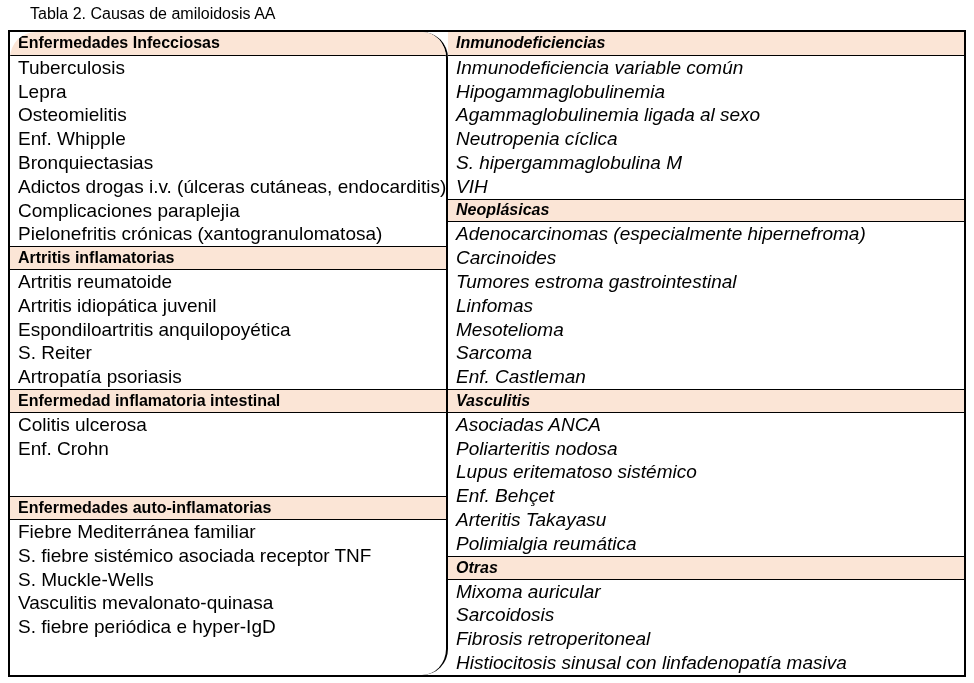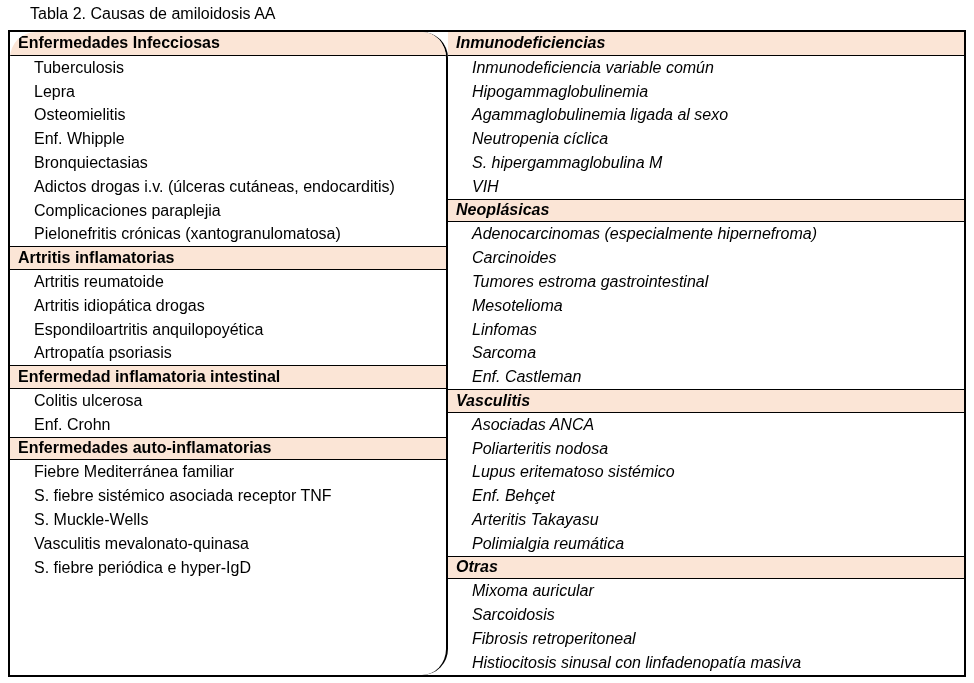--- a/index.html
+++ b/index.html
@@ -46,41 +46,41 @@
   .col-left {
     width: 438px;
     border-right: 2px solid #000000;
     border-radius: 26px;
   }
   .col-right { flex: 1; font-style: italic; }
   .section {
     display: flex;
     flex-direction: column;
   }
-  .section:last-child { flex: 1; }
+  .section:last-child { flex: 1; justify-content: center; }
   .sec-header {
     height: 23.8px;
     box-sizing: border-box;
     background: var(--header-bg, #fbe5d6);
     border-top: 1px solid #000000;
     border-bottom: 1px solid #000000;
     font-weight: bold;
     font-size: 16px;
     padding-left: 8px;
     display: flex;
     align-items: center;
     white-space: nowrap;
   }
   .section:first-child .sec-header { border-top: none; }
   .sec-body { display: flex; flex-direction: column; }
   .item {
     height: 23.8px;
     line-height: 23.8px;
-    font-size: 16px;
-    padding-left: 24px;
+    font-size: 19px;
+    padding-left: 8px;
     white-space: nowrap;
   }
 </style>
 </head>
 <body>
 
 <div class="page">
   <div class="caption">
     <span class="bold">Tabla 2.</span><span> Causas de amiloidosis AA</span>
   </div>
@@ -96,22 +96,23 @@
             <div class="item">Bronquiectasias</div>
             <div class="item">Adictos drogas i.v. (úlceras cutáneas, endocarditis)</div>
             <div class="item">Complicaciones paraplejia</div>
             <div class="item">Pielonefritis crónicas (xantogranulomatosa)</div>
           </div>
         </div>
         <div class="section">
           <div class="sec-header">Artritis inflamatorias</div>
           <div class="sec-body">
             <div class="item">Artritis reumatoide</div>
-            <div class="item">Artritis idiopática drogas</div>
+            <div class="item">Artritis idiopática juvenil</div>
             <div class="item">Espondiloartritis anquilopoyética</div>
+            <div class="item">S. Reiter</div>
             <div class="item">Artropatía psoriasis</div>
           </div>
         </div>
         <div class="section">
           <div class="sec-header">Enfermedad inflamatoria intestinal</div>
           <div class="sec-body">
             <div class="item">Colitis ulcerosa</div>
             <div class="item">Enf. Crohn</div>
           </div>
         </div>
@@ -137,22 +138,22 @@
             <div class="item">S. hipergammaglobulina M</div>
             <div class="item">VIH</div>
           </div>
         </div>
         <div class="section">
           <div class="sec-header">Neoplásicas</div>
           <div class="sec-body">
             <div class="item">Adenocarcinomas (especialmente hipernefroma)</div>
             <div class="item">Carcinoides</div>
             <div class="item">Tumores estroma gastrointestinal</div>
+            <div class="item">Linfomas</div>
             <div class="item">Mesotelioma</div>
-            <div class="item">Linfomas</div>
             <div class="item">Sarcoma</div>
             <div class="item">Enf. Castleman</div>
           </div>
         </div>
         <div class="section">
           <div class="sec-header">Vasculitis</div>
           <div class="sec-body">
             <div class="item">Asociadas ANCA</div>
             <div class="item">Poliarteritis nodosa</div>
             <div class="item">Lupus eritematoso sistémico</div>

